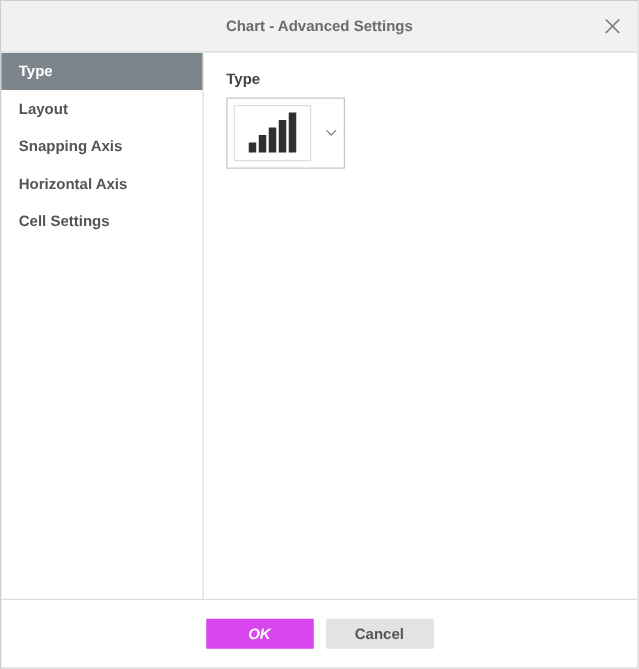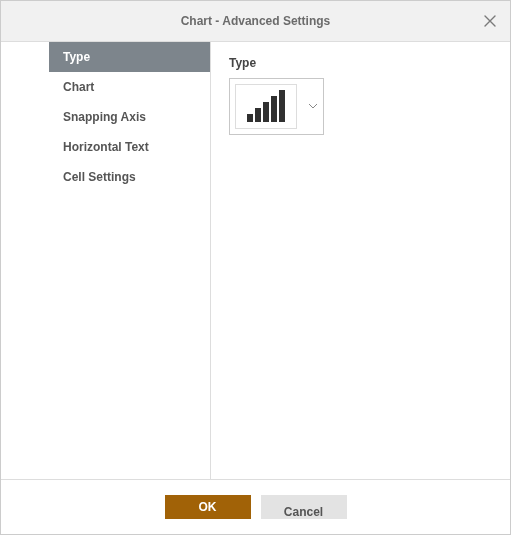--- a/index.html
+++ b/index.html
@@ -41,21 +41,20 @@
     justify-content: center;
     cursor: pointer;
     color: #7a7a7a;
     font-size: 18px;
     line-height: 1;
   }
   .body {
     flex: 1;
     display: flex;
     overflow: hidden;
-    padding-left: 48px;
   }
   .sidebar {
     width: 162px;
     border-right: 1px solid #ddd;
     padding-top: 0;
   }
   .sidebar-item {
     height: 30px;
     display: flex;
     align-items: center;
@@ -121,27 +120,27 @@
     height: 24px;
     font-size: 12px;
     font-weight: 600;
     display: flex;
     align-items: center;
     justify-content: center;
     cursor: pointer;
     border: none;
   }
   .btn-primary {
-    background: #a16207;
+    background: #d946ef;
     color: #fff;
+    font-style: italic;
   }
   .btn-secondary {
     background: #e3e3e3;
     color: #555;
-    align-items: flex-end;
   }
 </style>
 </head>
 <body>
 
 <div class="dialog">
 
   <div class="titlebar">
     <span class="title">Chart - Advanced Settings</span>
     <div class="close-btn">
@@ -153,27 +152,27 @@
     </div>
   </div>
 
   <div class="body">
 
     <div class="sidebar">
       <div class="sidebar-item active">
         <span>Type</span>
       </div>
       <div class="sidebar-item">
-        <span>Chart</span>
+        <span>Layout</span>
       </div>
       <div class="sidebar-item">
         <span>Snapping Axis</span>
       </div>
       <div class="sidebar-item">
-        <span>Horizontal Text</span>
+        <span>Horizontal Axis</span>
       </div>
       <div class="sidebar-item">
         <span>Cell Settings</span>
       </div>
     </div>
 
     <div class="content">
       <div class="field-label">Type</div>
       <div class="chart-type-picker" title="Bar chart">
         <div class="chart-type-preview">

